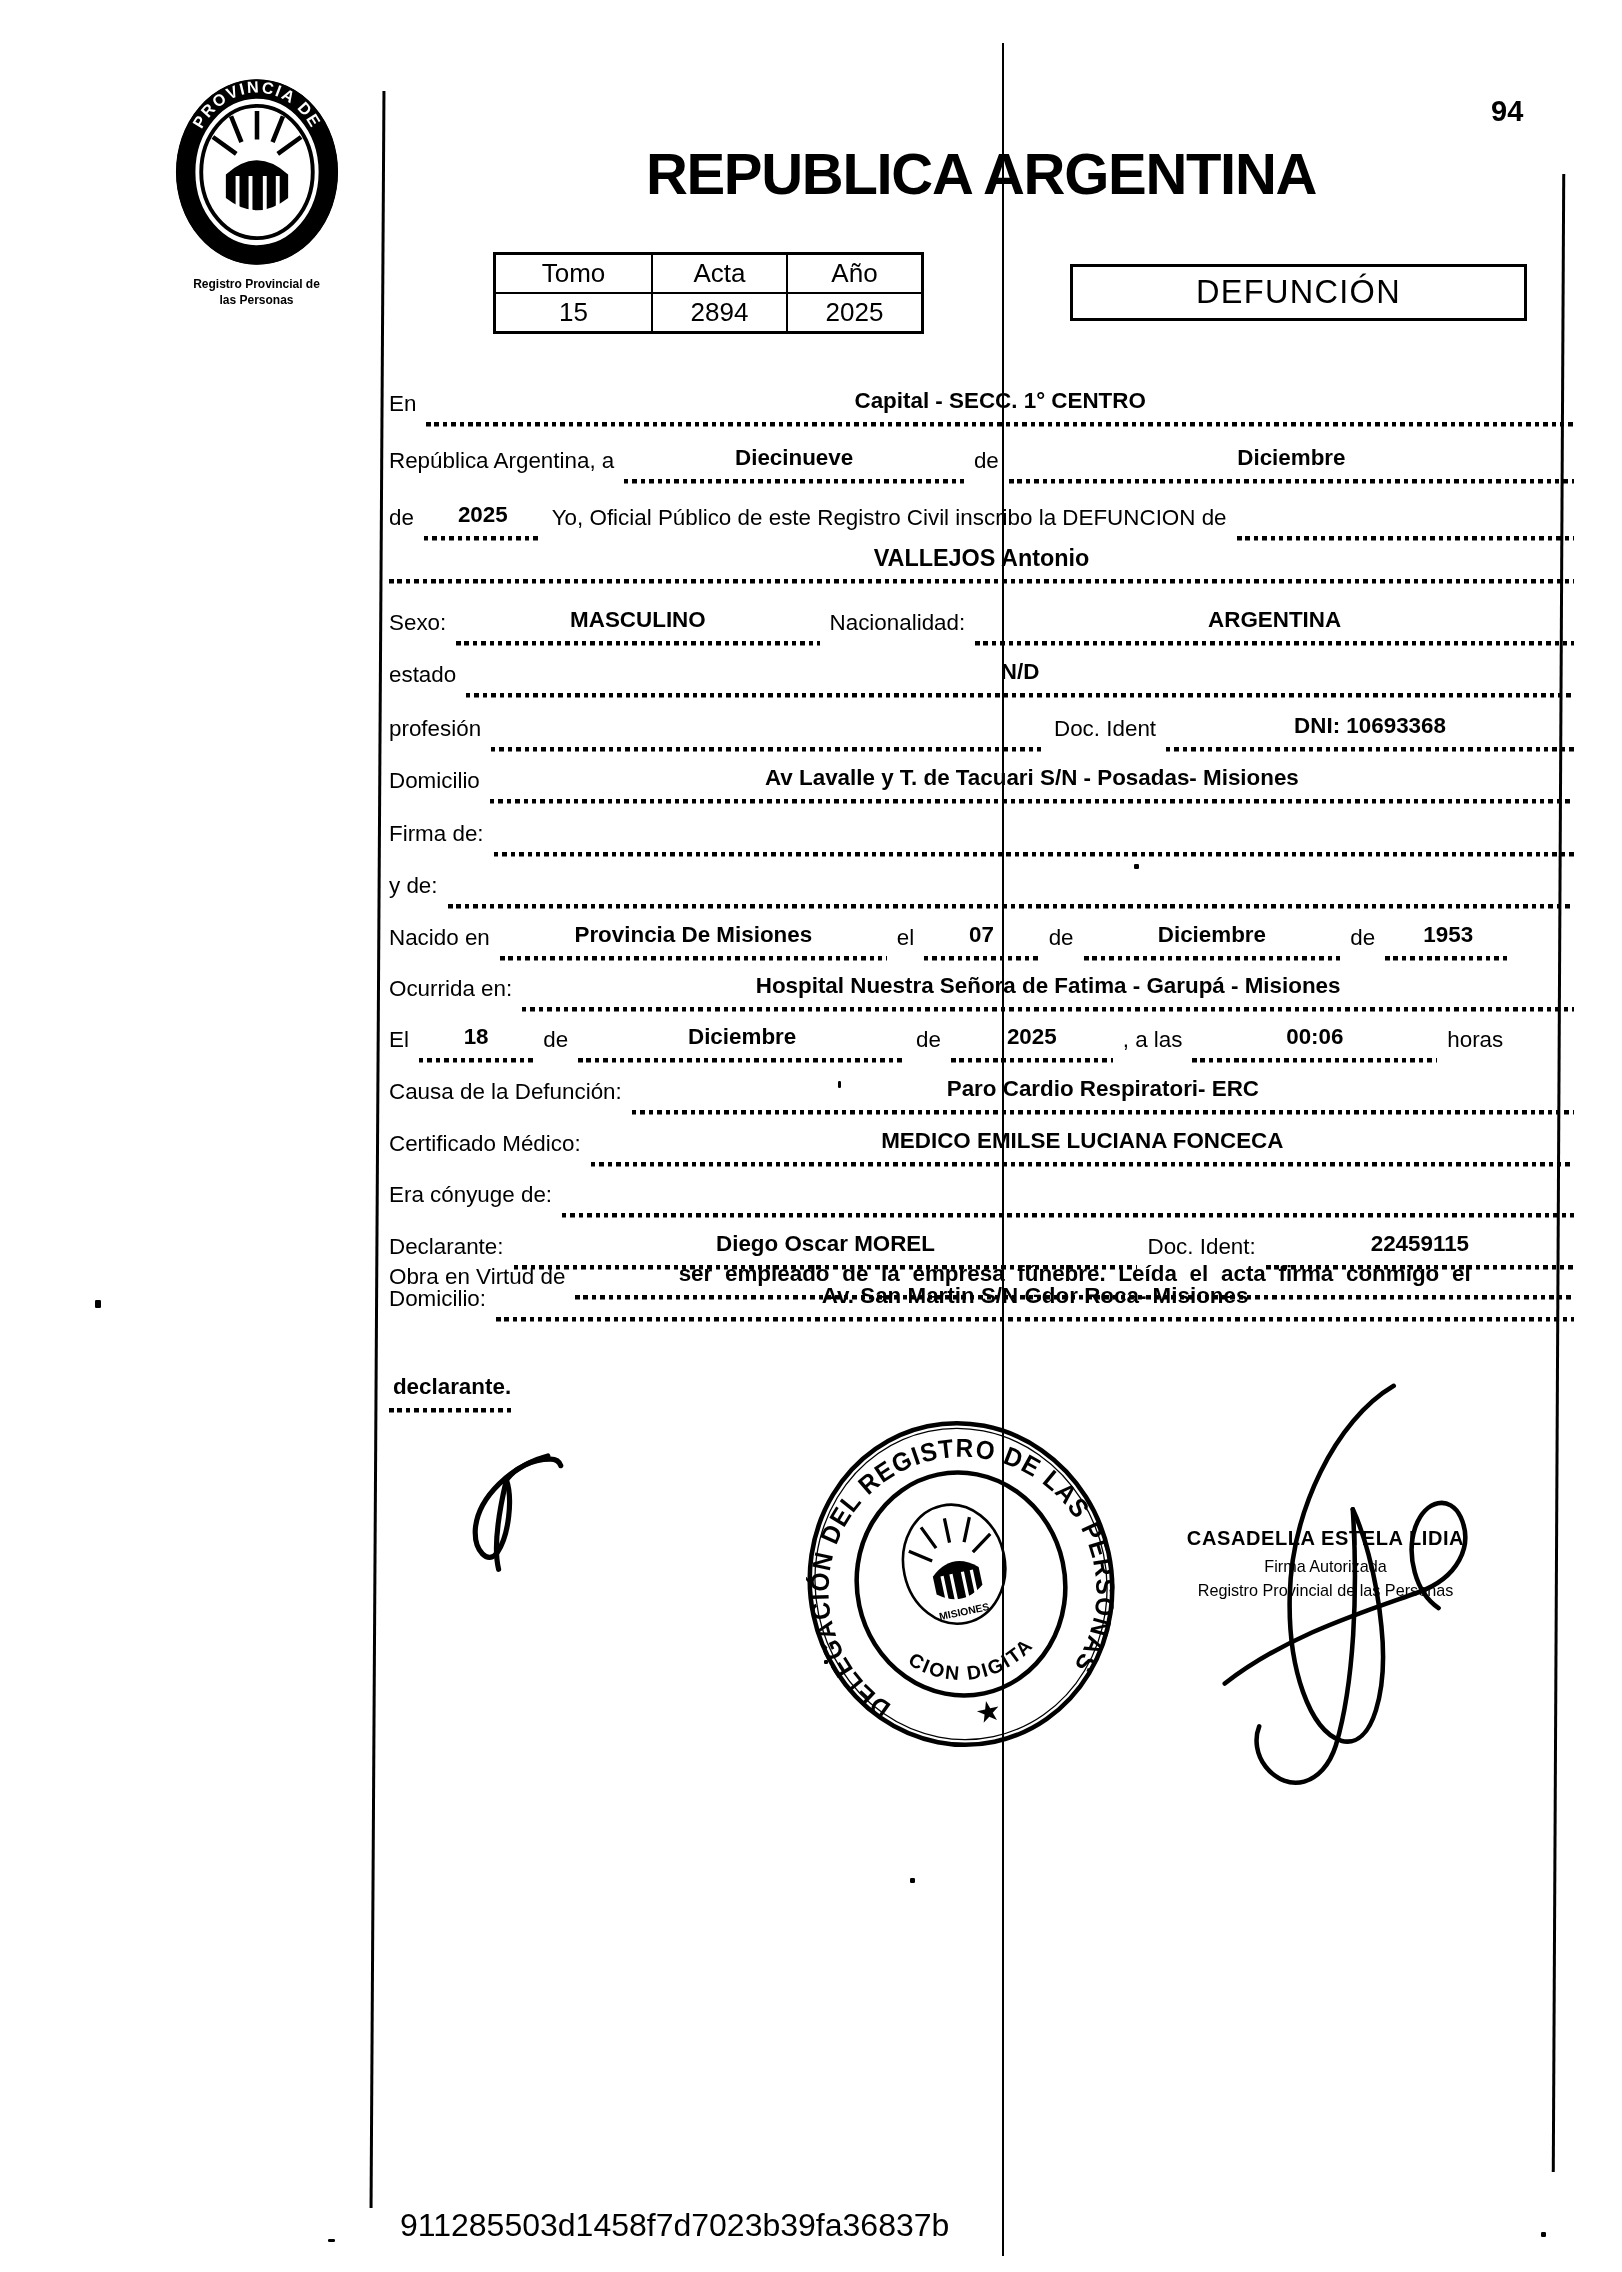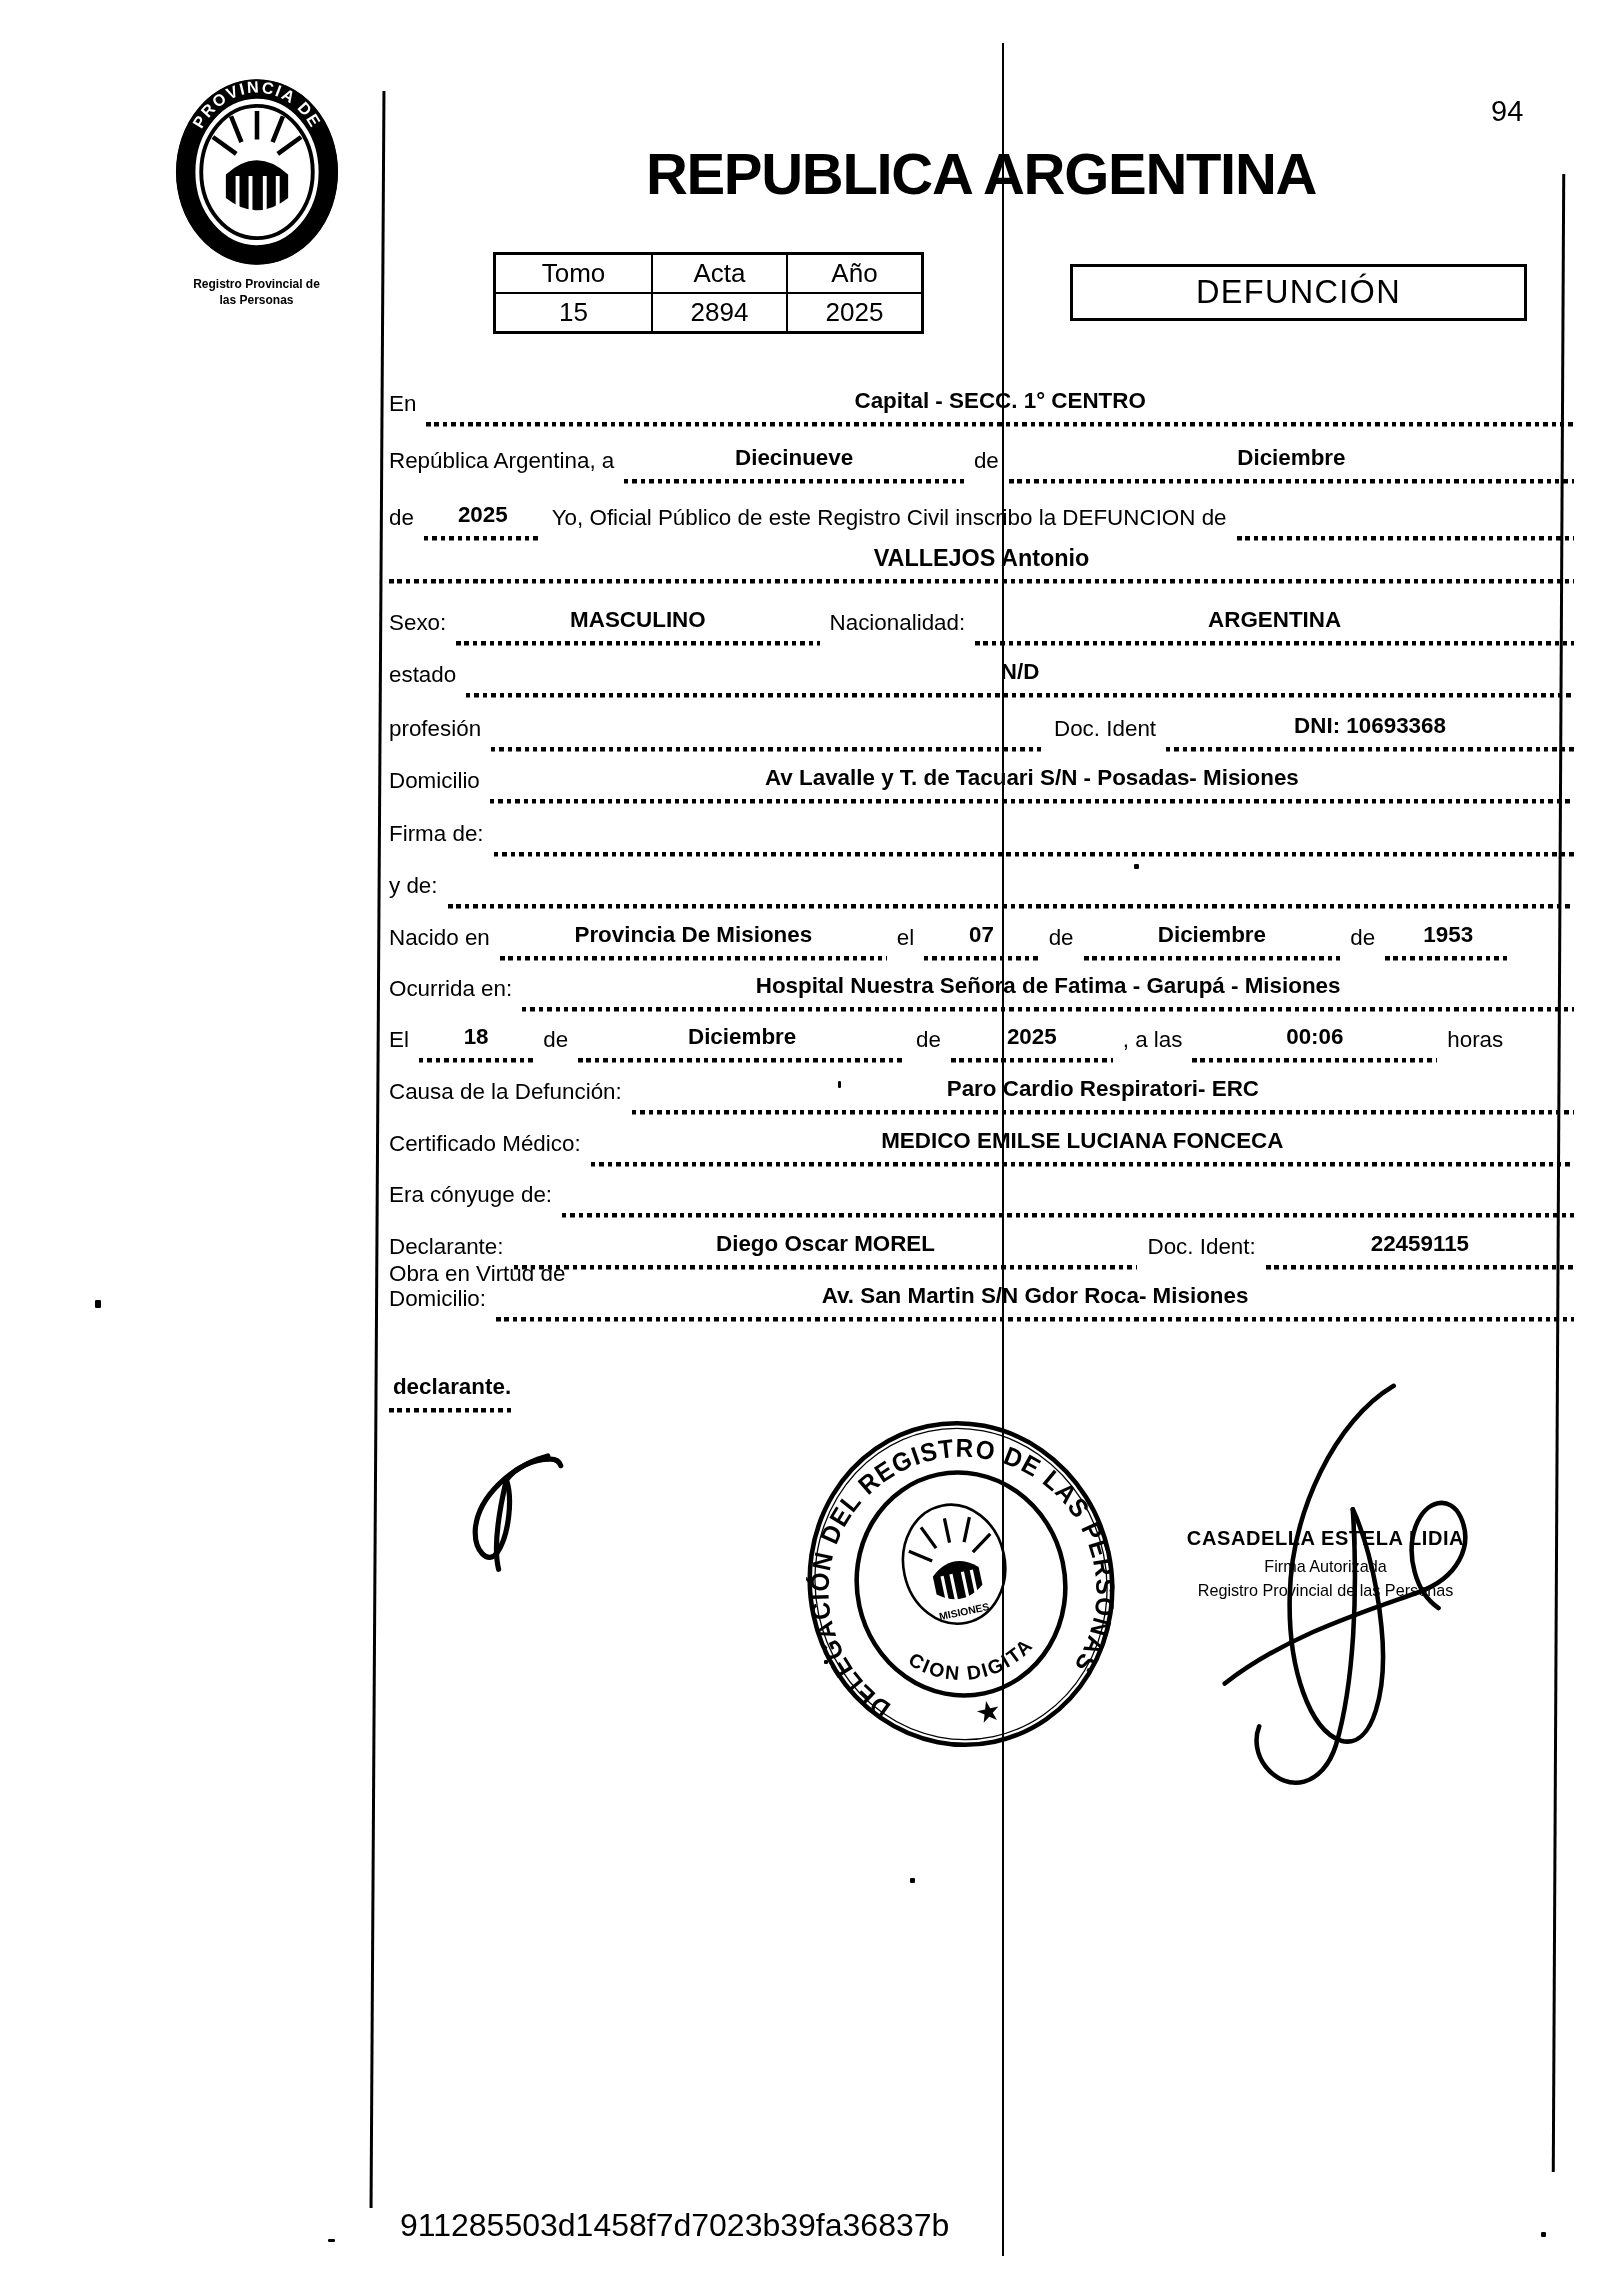--- a/index.html
+++ b/index.html
@@ -2,21 +2,21 @@
 <html style="font-size:10.4px"><head>
 <meta charset="utf-8">
 <style>
   html,body{margin:0;padding:0;background:#e8e8e8;}
   .page{position:relative;width:1623px;height:2273px;background:#ffffff;overflow:hidden;
         font-family:"Liberation Sans",sans-serif;color:#000;}
   .vline{position:absolute;background:#000;}
   #vl-left{left:376px;top:91px;width:3.2px;height:2117px;transform:rotate(0.35deg);}
   #vl-center{left:1002px;top:43px;width:1.9px;height:2213px;}
   #vl-right{left:1557px;top:174px;width:3.2px;height:1998px;transform:rotate(0.3deg);}
-  .page-number{position:absolute;left:1491px;top:95px;font-size:29px;font-weight:normal;}
+  .page-number{position:absolute;left:1491px;top:95px;font-size:29px;font-weight:bold;}
   .title{position:absolute;left:357px;top:140px;width:1248px;text-align:center;
          font-size:58px;font-weight:bold;letter-spacing:-1.3px;}
   .acta-table{position:absolute;left:493px;top:252px;border-collapse:collapse;table-layout:fixed;}
   .acta-table td{border:2.6px solid #000;text-align:center;font-size:26px;height:37px;padding:0;}
   .acta-table{border:3.2px solid #000;}
   .c1{width:155px}.c2{width:133px}.c3{width:133px}
   .record-type{position:absolute;left:1070px;top:264px;width:451px;height:51px;border:3.9px solid #000;
                display:flex;align-items:center;justify-content:center;font-size:32.5px;letter-spacing:1.3px;}
   .org-caption{position:absolute;left:156px;top:277px;width:201px;text-align:center;
                font-size:12px;line-height:1.3;font-weight:bold;}
@@ -203,20 +203,21 @@
     <span class="f grow">22459115</span>
   </div>
 
   <div class="row" style="top:1284px">
     <span class="lb">Domicilio:</span>
     <span class="f grow">Av. San Martin S/N Gdor Roca- Misiones</span>
   </div>
 
   <div class="row" style="top:1262px">
     <span class="lb">Obra en Virtud de</span>
+    <span class="f grow justify-val">ser empleado de la empresa fúnebre. Leída el acta firma conmigo el</span>
   </div>
 
   <div class="row" style="top:1375px">
     <span class="f" style="min-width:117px">declarante.</span>
   </div>
 
   <svg style="left:452px;top:1446px;z-index:4;" width="123" height="130" viewBox="0 0 190 200">
     <g fill="none" stroke="#000" stroke-width="8" stroke-linecap="round">
       <path d="M 148,15 C 92,30 40,78 36,128 C 34,162 56,184 70,164 C 88,138 94,80 84,52"></path>
       <path d="M 84,52 C 76,86 62,150 72,190"></path>

